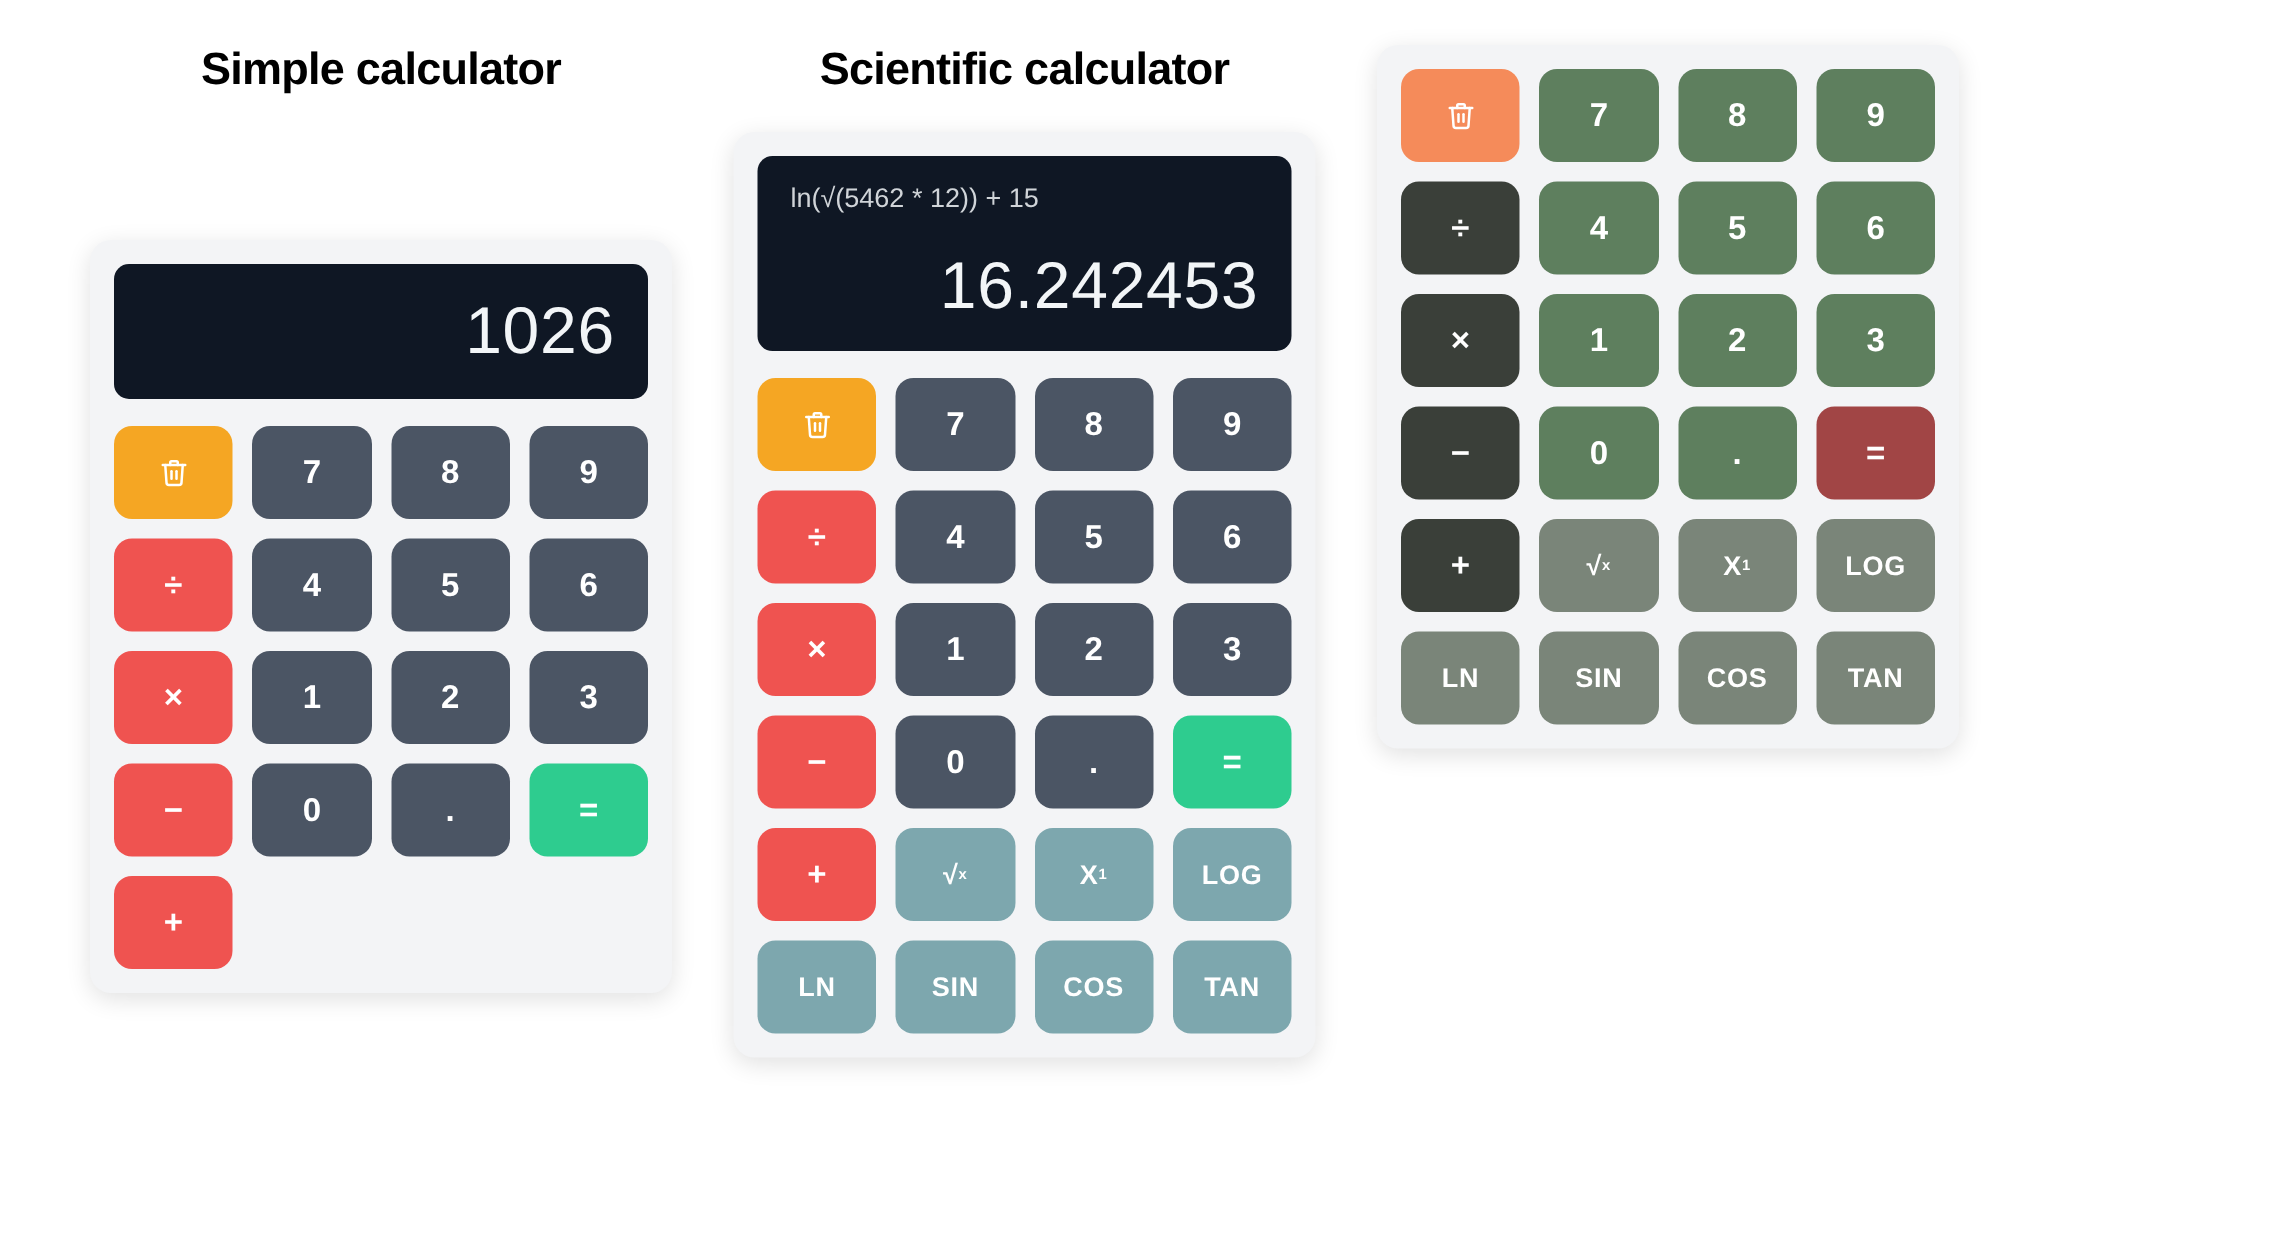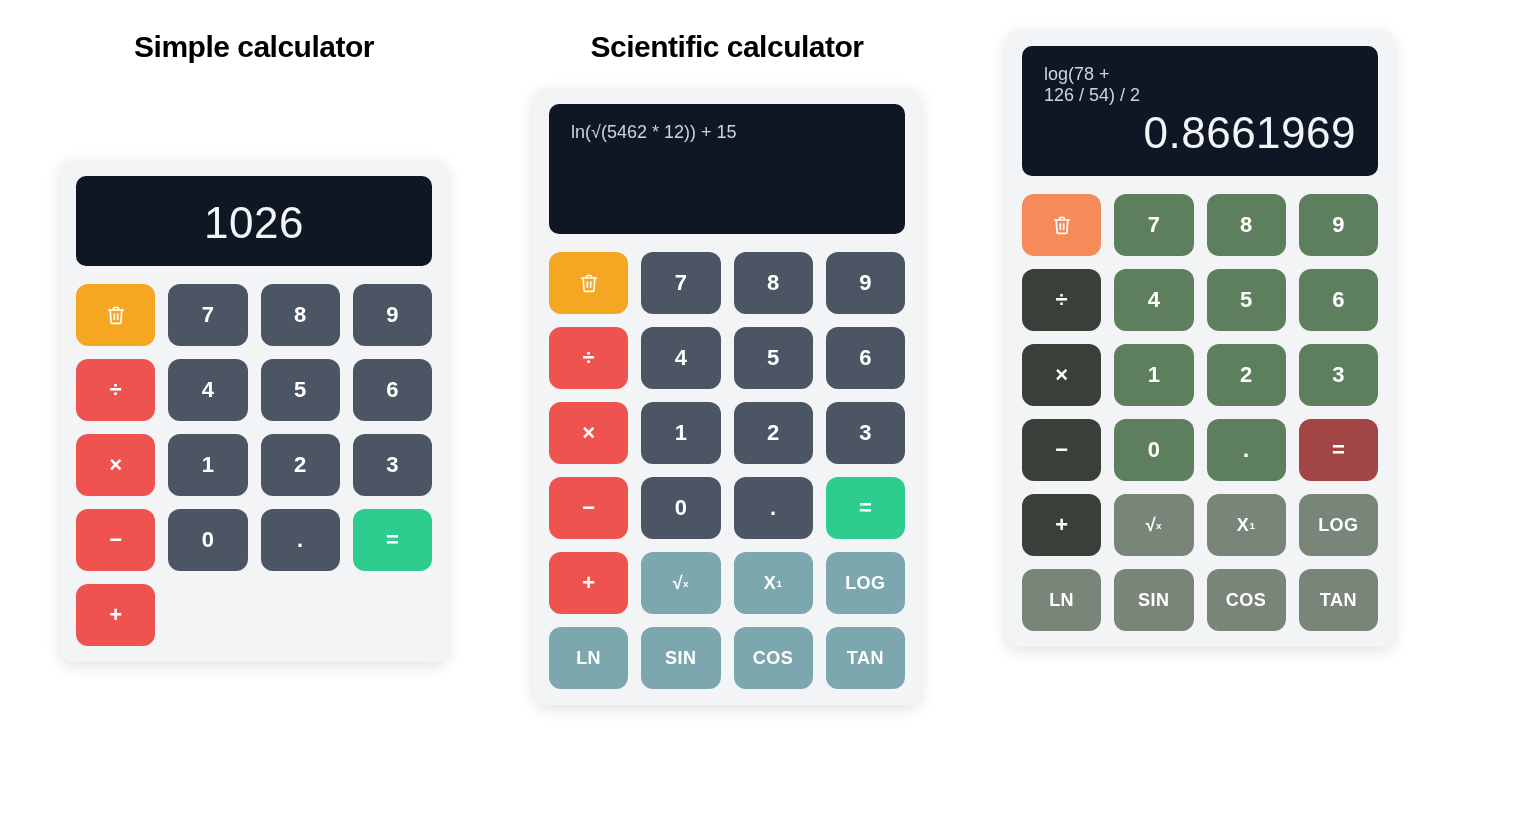--- a/index.html
+++ b/index.html
@@ -3,21 +3,21 @@
   <meta charset="utf-8">
   <style>
     * { box-sizing: border-box; margin: 0; padding: 0; }
     body {
       font-family: -apple-system, BlinkMacSystemFont, "Segoe UI", Helvetica, Arial, sans-serif;
       background: #ffffff;
       padding: 30px 60px;
     }
     .row {
       display: flex;
-      gap: 85px;
+      gap: 41px;
       align-items: flex-start;
       justify-content: flex-start;
     }
     .column {
       display: flex;
       flex-direction: column;
       align-items: center;
     }
     .title {
       font-size: 30px;
@@ -34,21 +34,21 @@
       width: 388px;
     }
     .display {
       background: #0f1724;
       border-radius: 10px;
       padding: 18px 22px;
       color: #e8ecef;
       margin-bottom: 18px;
       min-height: 90px;
       display: flex;
-      flex-direction: row;
+      flex-direction: column;
       justify-content: center;
       align-items: flex-end;
     }
     .display.tall { min-height: 130px; justify-content: space-between; align-items: flex-start; }
     .display .expr {
       font-size: 18px;
       color: #d0d4d8;
       font-weight: 400;
       align-self: flex-start;
     }
@@ -142,20 +142,21 @@
         <button class="key c-op">+</button>
       </div>
     </div>
   </div>
 
   <div class="column">
     <div class="title">Scientific calculator</div>
     <div class="calc">
       <div class="display tall">
         <div class="expr">ln(√(5462 * 12)) + 15</div>
+        <div class="result">16.242453</div>
       </div>
       <div class="keys">
         <button class="key c-clear">
           <span>
             <svg class="icon-trash" viewBox="0 0 24 24" fill="none" stroke="#fff" stroke-width="2" stroke-linecap="round" stroke-linejoin="round">
                 <polyline points="3 6 5 6 21 6"></polyline>
                 <path d="M19 6l-1 14a2 2 0 0 1-2 2H8a2 2 0 0 1-2-2L5 6"></path>
                 <path d="M10 11v6"></path>
                 <path d="M14 11v6"></path>
                 <path d="M9 6V4a1 1 0 0 1 1-1h4a1 1 0 0 1 1 1v2"></path>
@@ -189,24 +190,20 @@
         <button class="key c-func func-label">LN</button>
         <button class="key c-func func-label">SIN</button>
         <button class="key c-func func-label">COS</button>
         <button class="key c-func func-label">TAN</button>
       </div>
     </div>
   </div>
 
   <div class="column">
     <div class="calc">
-      <div class="display tall">
-        <div class="expr">log(78 + 126 / 54) / 2</div>
-        <div class="result">0.8661969</div>
-      </div>
       <div class="keys">
         <button class="key t-clear">
           <span>
             <svg class="icon-trash" viewBox="0 0 24 24" fill="none" stroke="#fff" stroke-width="2" stroke-linecap="round" stroke-linejoin="round">
                 <polyline points="3 6 5 6 21 6"></polyline>
                 <path d="M19 6l-1 14a2 2 0 0 1-2 2H8a2 2 0 0 1-2-2L5 6"></path>
                 <path d="M10 11v6"></path>
                 <path d="M14 11v6"></path>
                 <path d="M9 6V4a1 1 0 0 1 1-1h4a1 1 0 0 1 1 1v2"></path>
               </svg>

